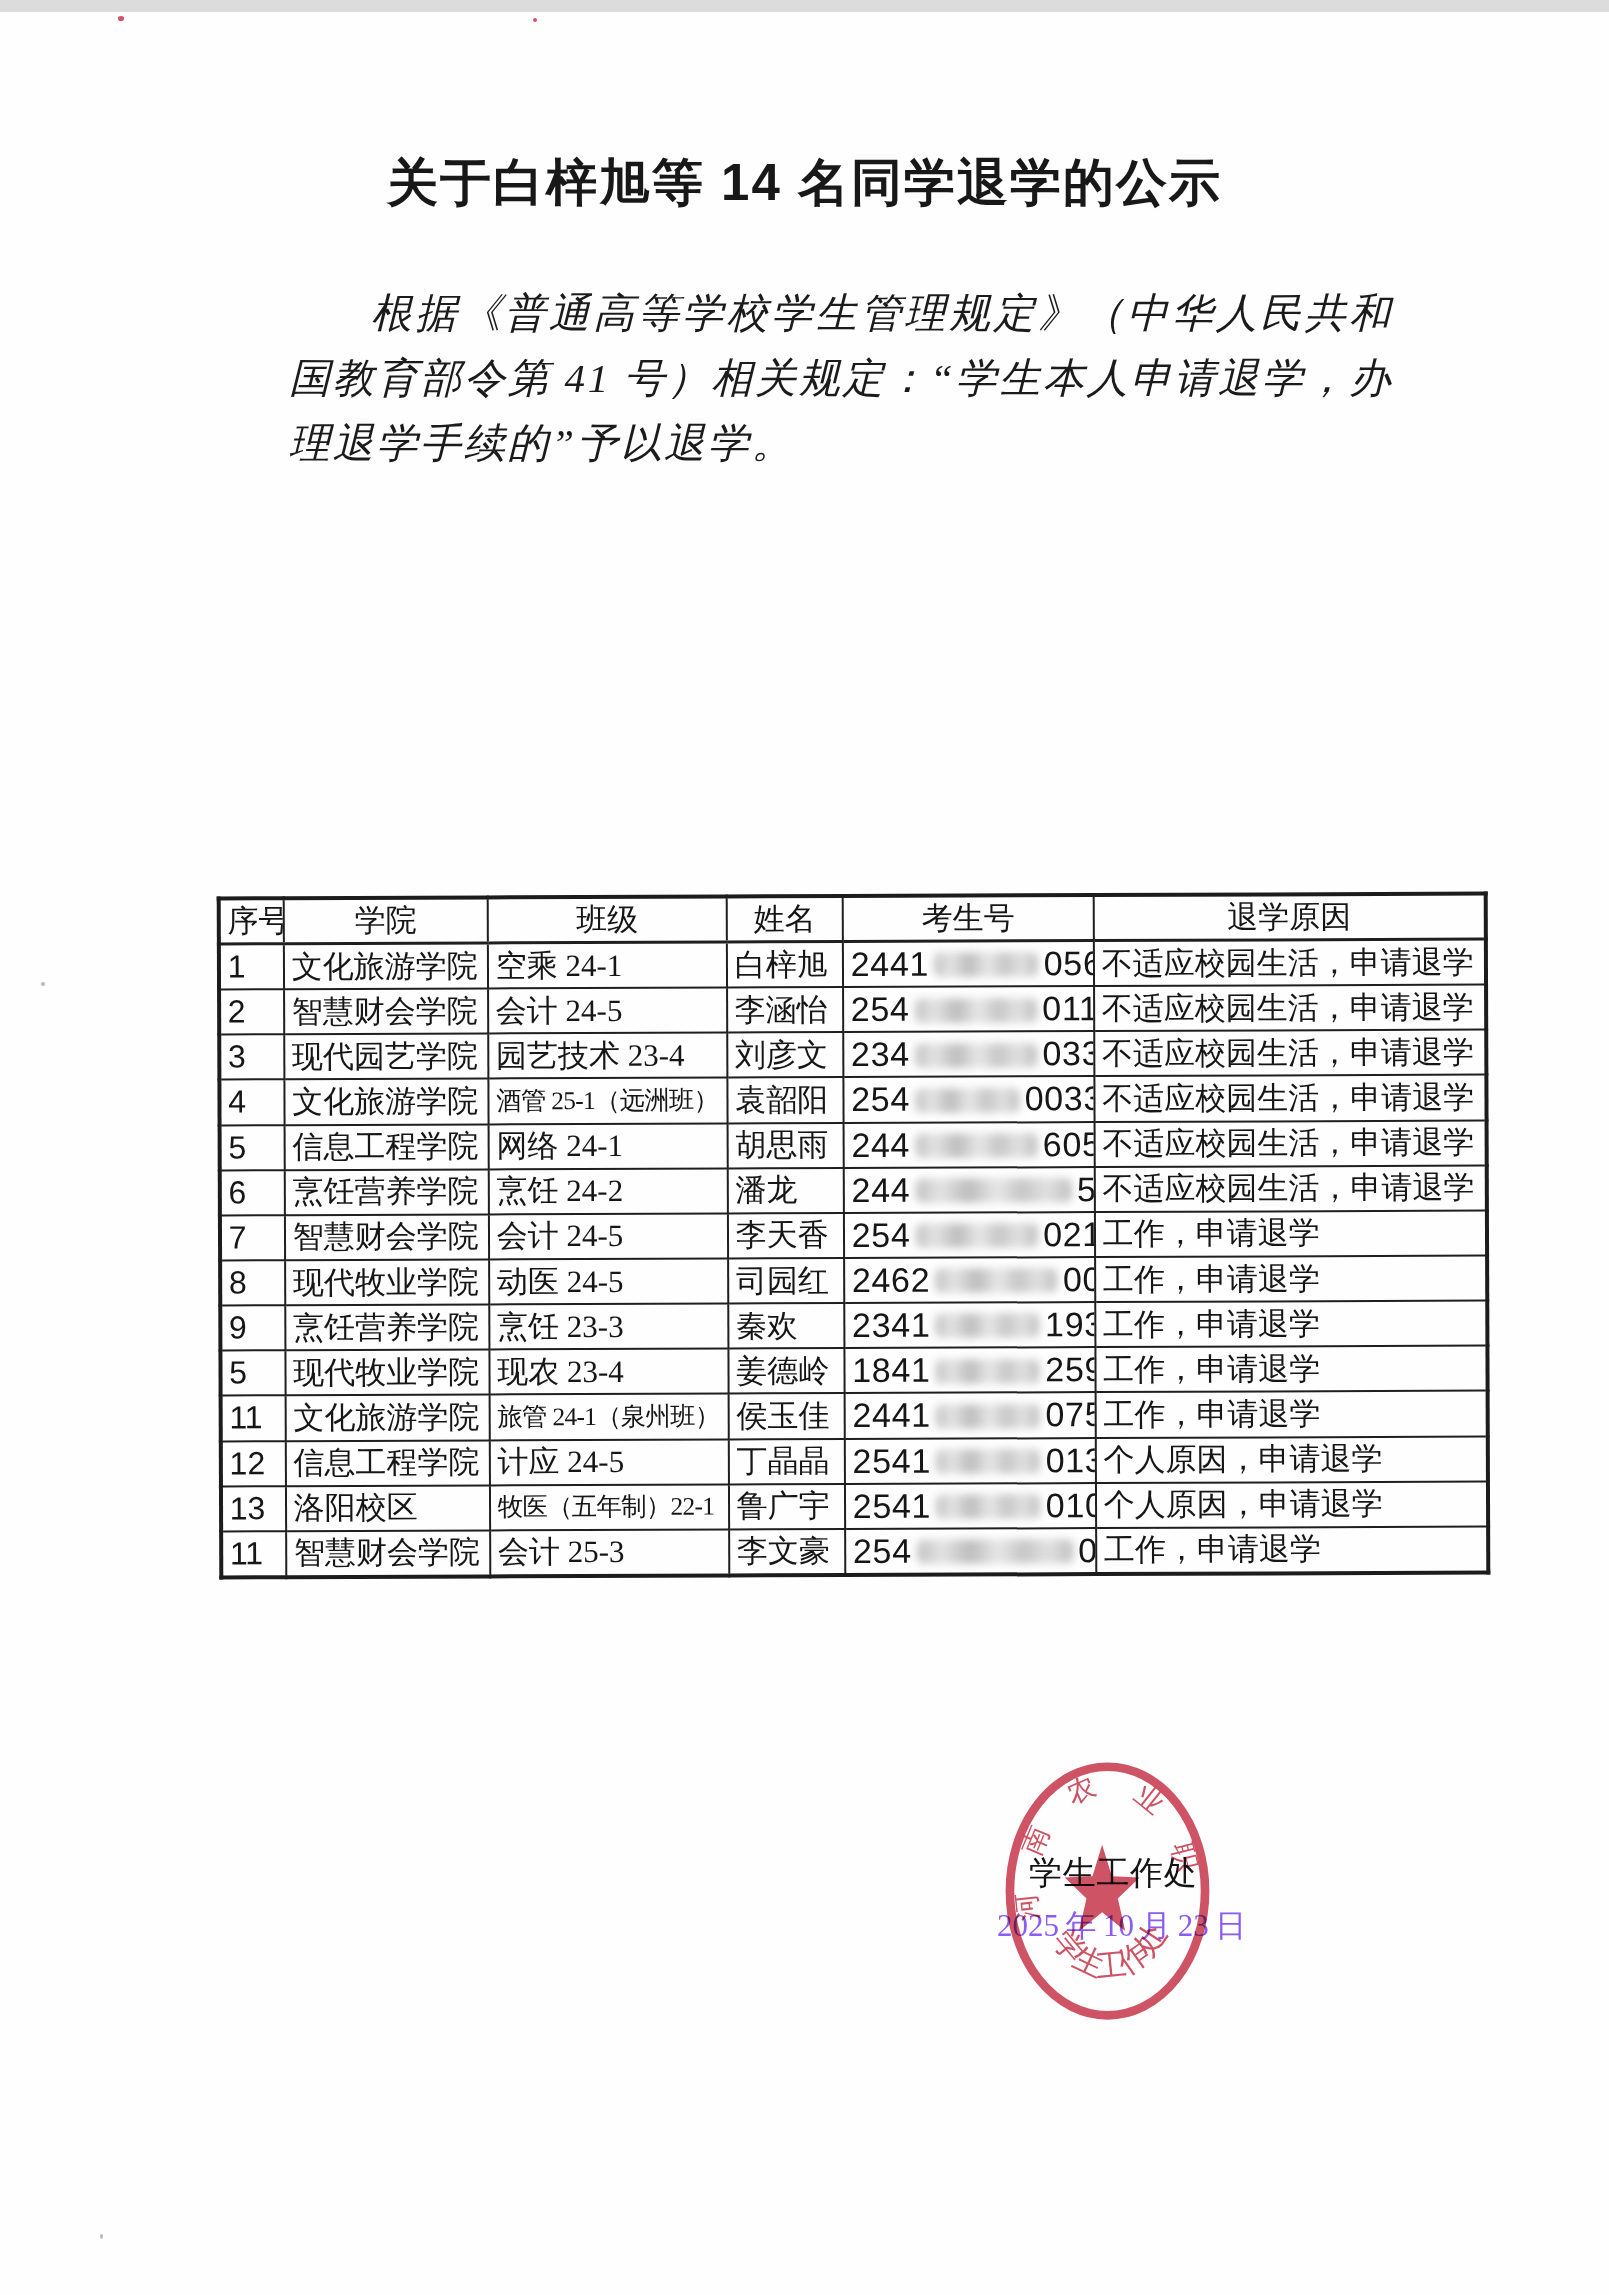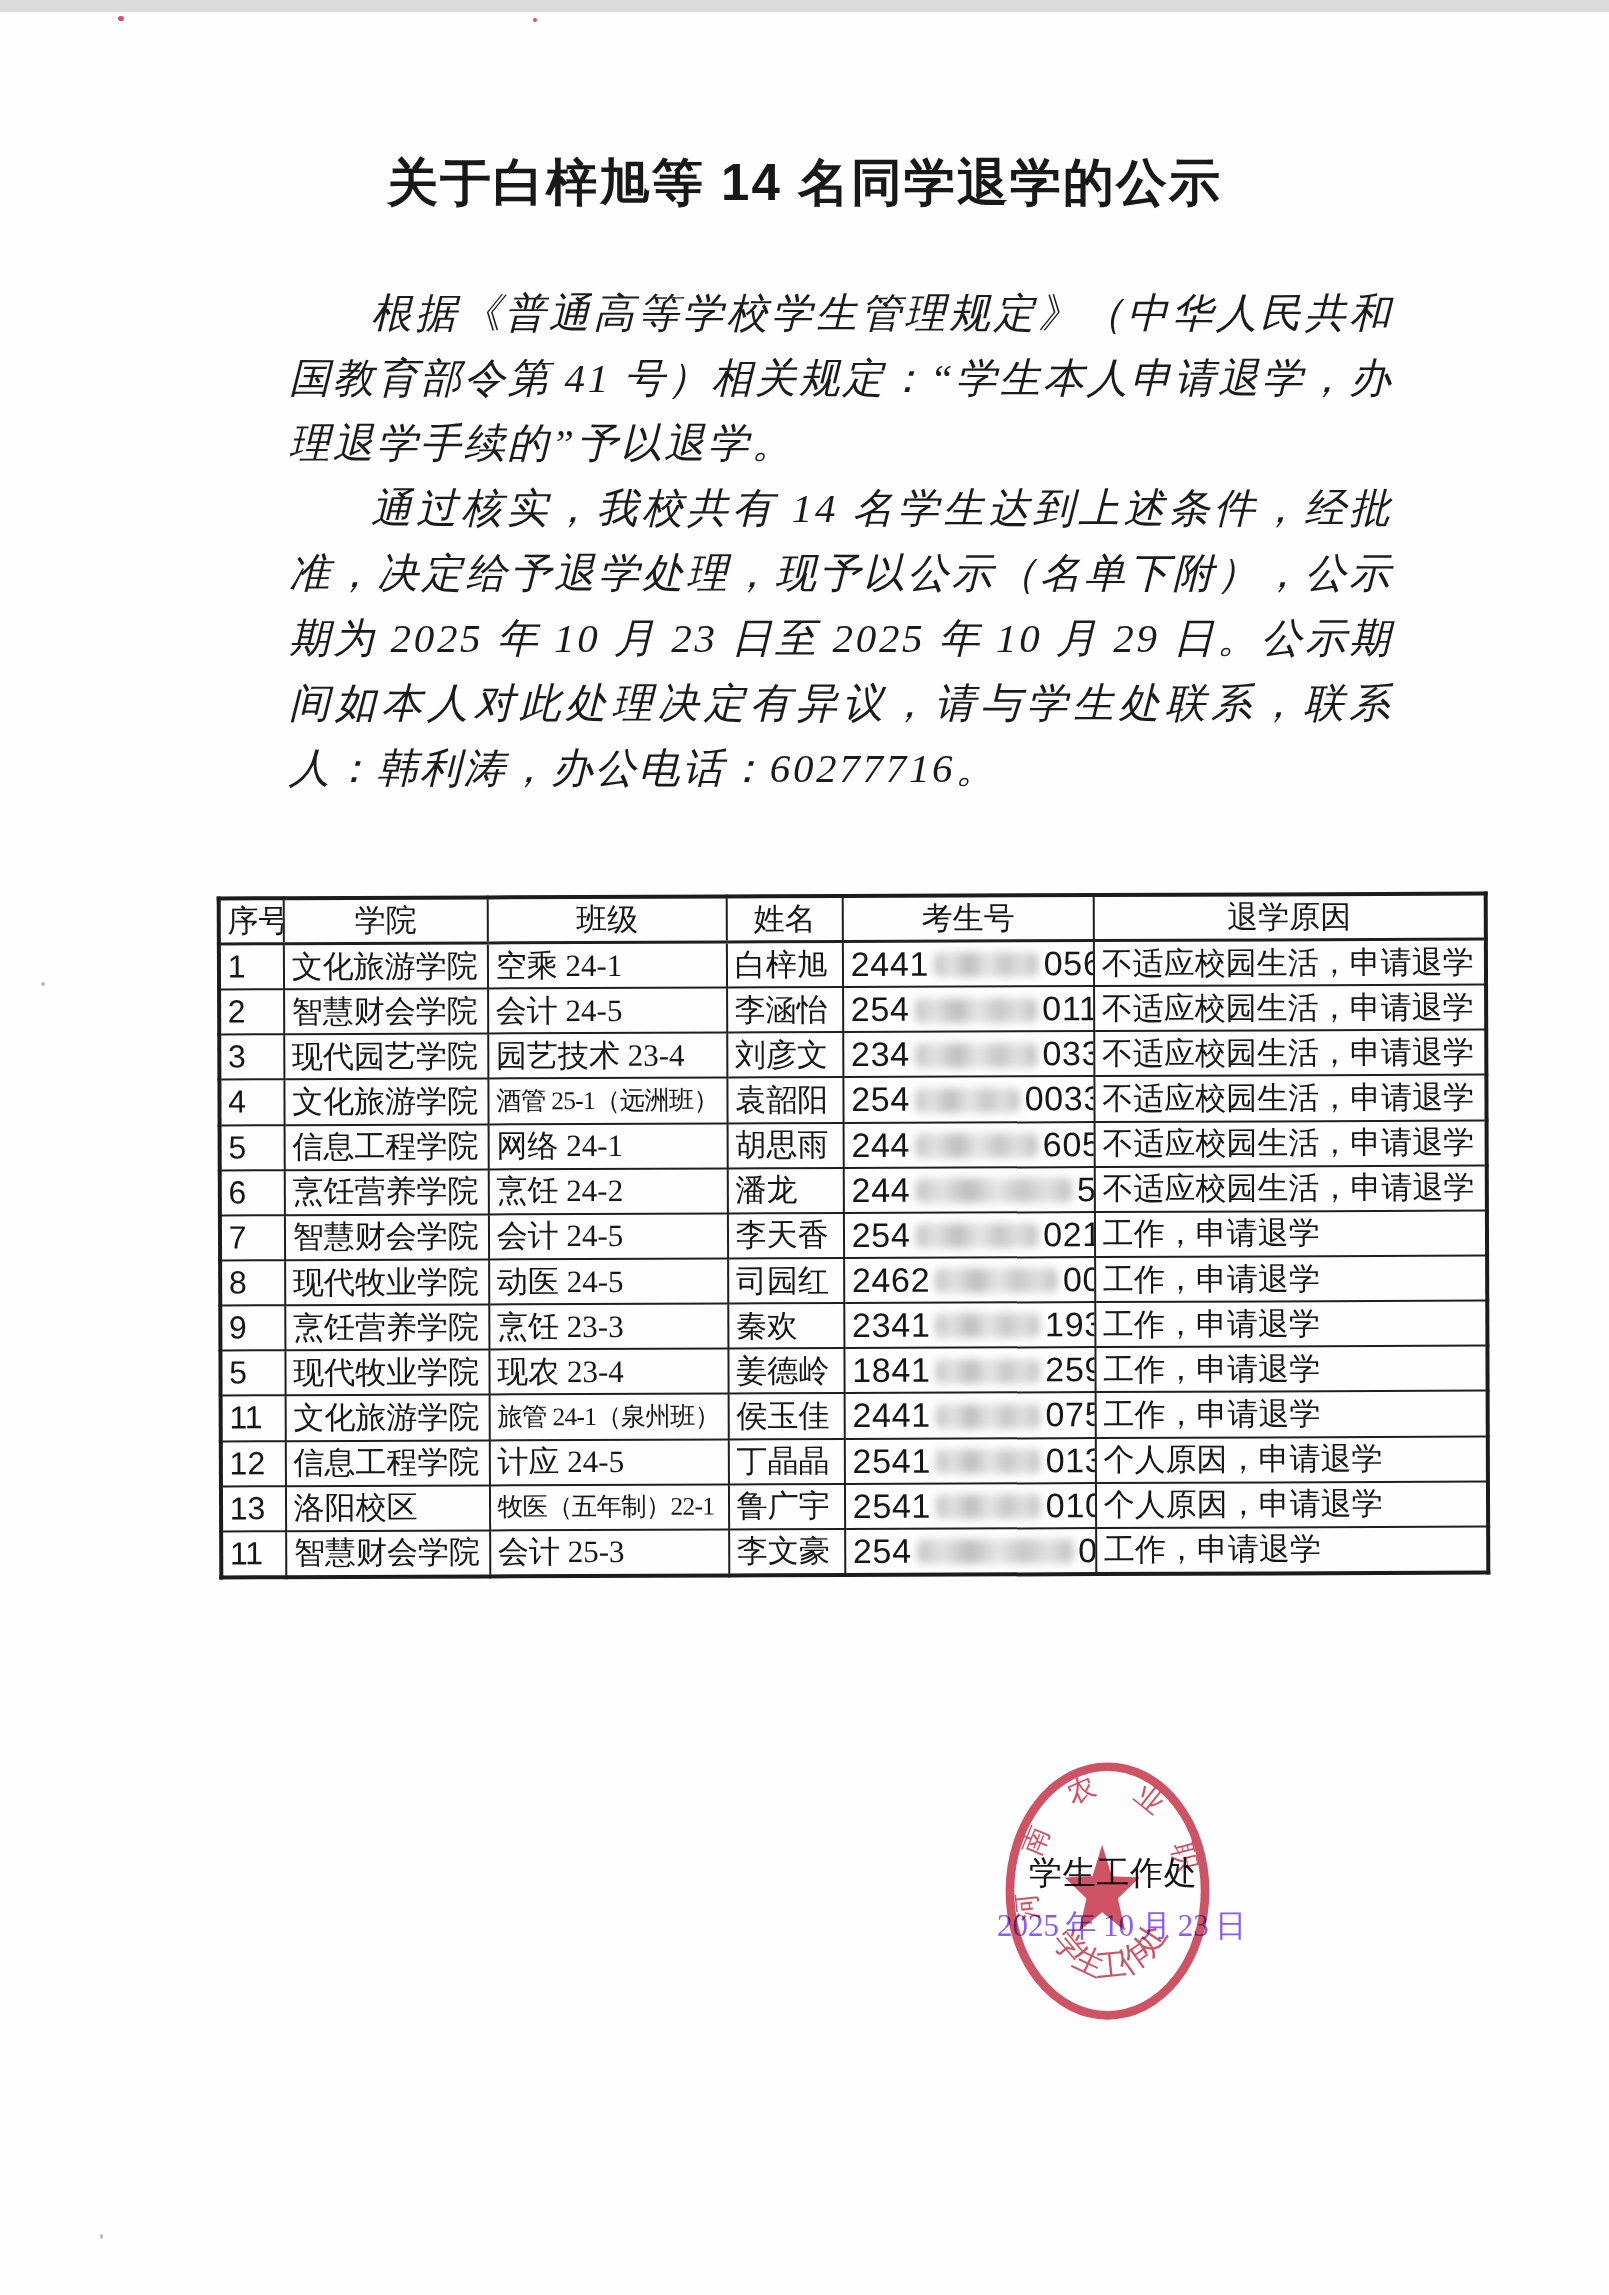--- a/index.html
+++ b/index.html
@@ -79,21 +79,20 @@
 </style>
 </head>
 <body>
 
 <div class="page">
 
   <h1 class="doc-title">关于白梓旭等 14 名同学退学的公示</h1>
 
   <div class="doc-body">
     <p>根据《普通高等学校学生管理规定》（中华人民共和国教育部令第 41 号）相关规定：“学生本人申请退学，办理退学手续的”予以退学。</p>
-    <p>通过核实，我校共有 14 名学生达到上述条件，经批准，决定给予退学处理，现予以公示（名单下附），公示期为 2025 年 10 月 23 日至 2025 年 10 月 29 日。公示期间如本人对此处理决定有异议，请与学生处联系，联系人：韩利涛，办公电话：60277716。</p>
   </div>
 
   <table class="students">
     <colgroup>
       <col style="width:65px">
         <col style="width:204px">
         <col style="width:239px">
       <col style="width:116px">
         <col style="width:251px">
         <col style="width:392px">

